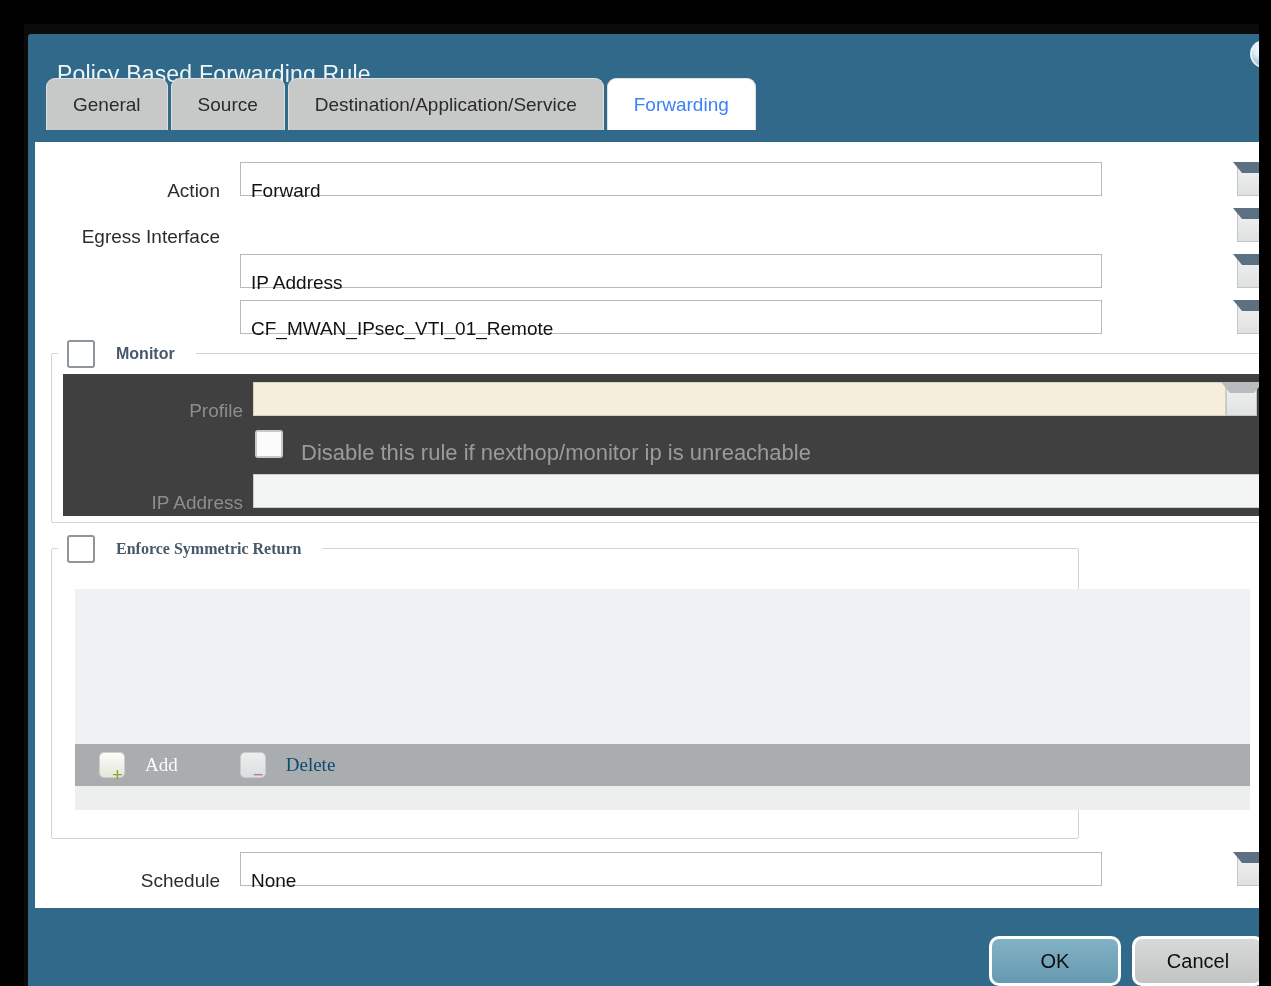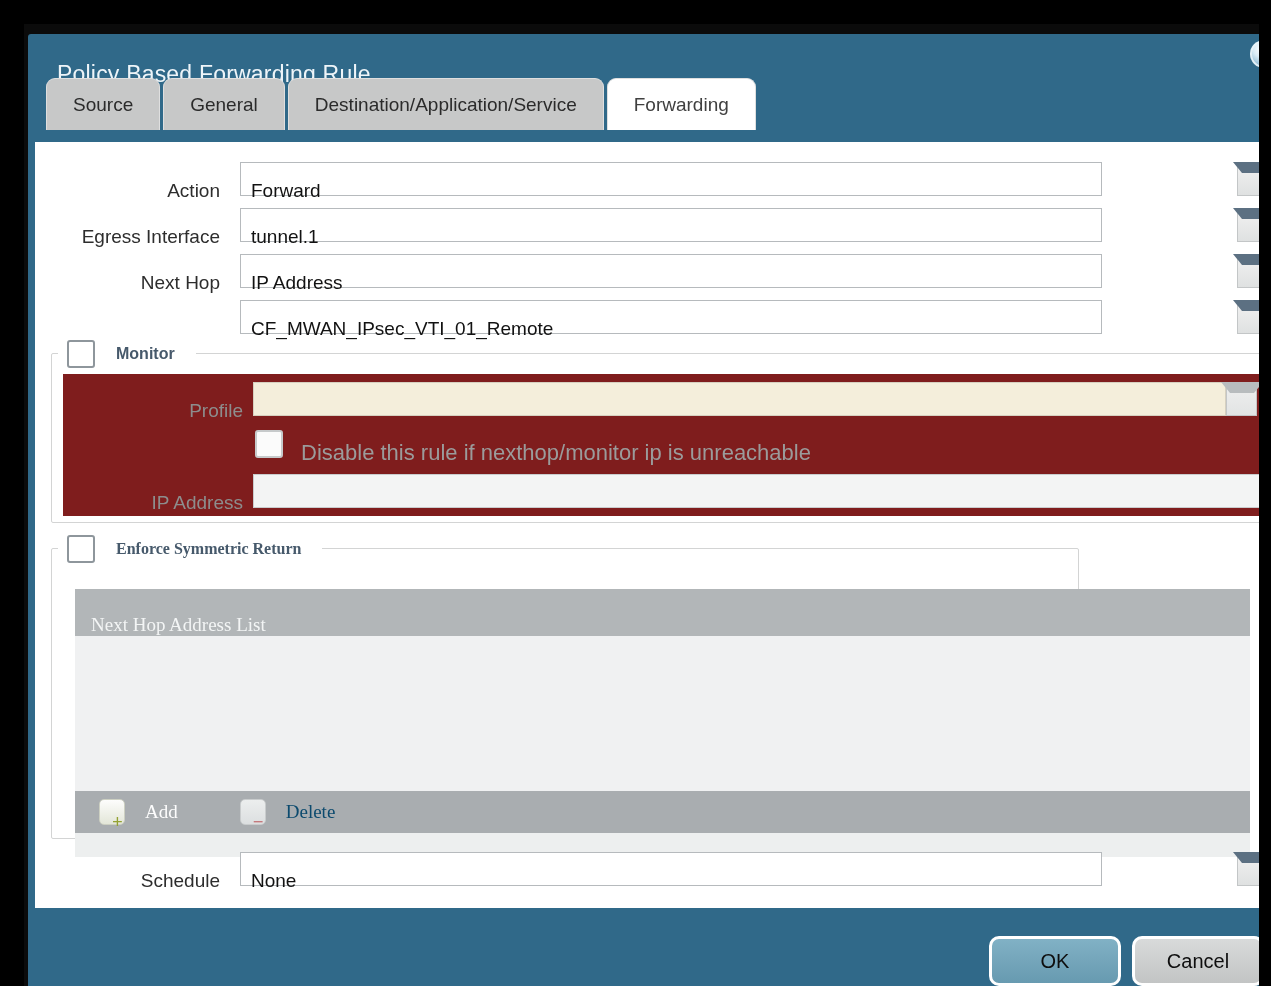--- a/index.html
+++ b/index.html
@@ -30,21 +30,21 @@
     position: absolute; left: 6px; top: 56px; height: 52px;
     display: flex; gap: 3px; align-items: flex-end;
   }
   .tab {
     height: 52px; display: flex; align-items: center; justify-content: center;
     padding: 0 26px; background: #c7c8c8;
     border: 1px solid #dfdfdf; border-bottom: none;
     border-radius: 9px 9px 0 0;
     font-size: 19px; color: #2b2b2b; white-space: nowrap; cursor: pointer;
   }
-  .tab.active { background: #ffffff; color: #404040; z-index: 2; }
+  .tab.active { background: #ffffff; color: #3b82f6; z-index: 2; }
   .content {
     position: absolute; left: 7px; top: 108px; width: 1250px; height: 766px;
     background: #ffffff;
   }
   .flabel {
     position: absolute; left: 0; width: 197px; text-align: right;
     font-size: 19px; color: #2d2d2d; line-height: 34px;
   }
   .finput {
     position: absolute; left: 205px; width: 862px; height: 34px;
@@ -68,21 +68,21 @@
   .legend {
     position: absolute; top: -12px; left: 6px; background: #ffffff;
     padding: 0 9px; display: flex; align-items: center; gap: 9px; height: 24px;
   }
   .cb {
     width: 20px; height: 20px; background: #fff;
     border: 2px solid #8e969c; border-radius: 3px; cursor: pointer; flex: none;
   }
   .cb.dis { border-color: #c7cacb; background: #fbfbfb; cursor: default; }
   .legend b { font-size: 16px; font-weight: bold; color: #46596b; }
-  .panel { position: absolute; background: #7f1d1d; }
+  .panel { position: absolute; background: #404040; }
   .plabel {
     position: absolute; width: 180px; text-align: right;
     font-size: 19px; color: #8d8d8d; line-height: 34px;
   }
   .thead {
     background: #b2b6b8; color: #f3f5f5; font-size: 19px;
     line-height: 47px; height: 47px; padding-left: 16px;
   }
   .tbody { background: #f0f1f2; height: 155px; }
   .ttools {
@@ -117,41 +117,39 @@
 <div class="canvas">
   <div class="dialog">
 
     <div class="title">Policy Based Forwarding Rule</div>
 
     <div class="help">
       <span>?</span>
     </div>
 
     <div class="tabs">
+      <div class="tab">General</div>
       <div class="tab">Source</div>
-      <div class="tab">General</div>
       <div class="tab">Destination/Application/Service</div>
       <div class="tab active">Forwarding</div>
     </div>
 
     <div class="content">
 
       <div class="flabel" style="top:20px">Action</div>
       <div class="finput" style="top:20px">Forward</div>
       <div class="fbtn" style="top:20px">
         <div class="arrow"></div>
       </div>
 
       <div class="flabel" style="top:66px">Egress Interface</div>
-      <div class="finput" style="top:66px">tunnel.1</div>
       <div class="fbtn" style="top:66px">
         <div class="arrow"></div>
       </div>
 
-      <div class="flabel" style="top:112px">Next Hop</div>
       <div class="finput" style="top:112px">IP Address</div>
       <div class="fbtn" style="top:112px">
         <div class="arrow"></div>
       </div>
 
       <div class="finput" style="top:158px">CF_MWAN_IPsec_VTI_01_Remote</div>
       <div class="fbtn" style="top:158px">
         <div class="arrow"></div>
       </div>
 
@@ -175,21 +173,20 @@
         </div>
       </div>
 
       <div class="fieldset" style="left:16px; top:406px; width:1028px; height:291px;font-family:Liberation Serif, serif;">
         <div class="legend">
           <div class="cb"></div>
           <b>Enforce Symmetric Return</b>
         </div>
 
         <div style="position:absolute; left:11px; top:28px; width:1199px;">
-          <div class="thead">Next Hop Address List</div>
           <div class="tbody"></div>
           <div class="ttools">
             <div class="toolbtn">
               <div class="ticon plus">+</div>
               <div class="txt">Add</div>
             </div>
             <div class="toolbtn dis">
               <div class="ticon minus">−</div>
               <div class="txt">Delete</div>
             </div>

